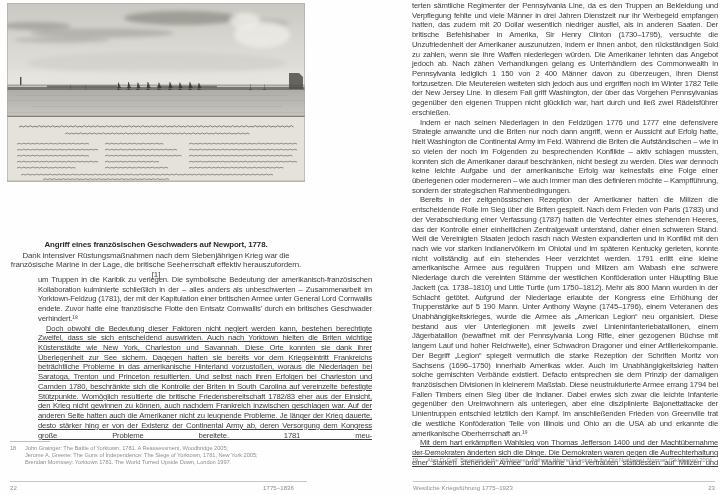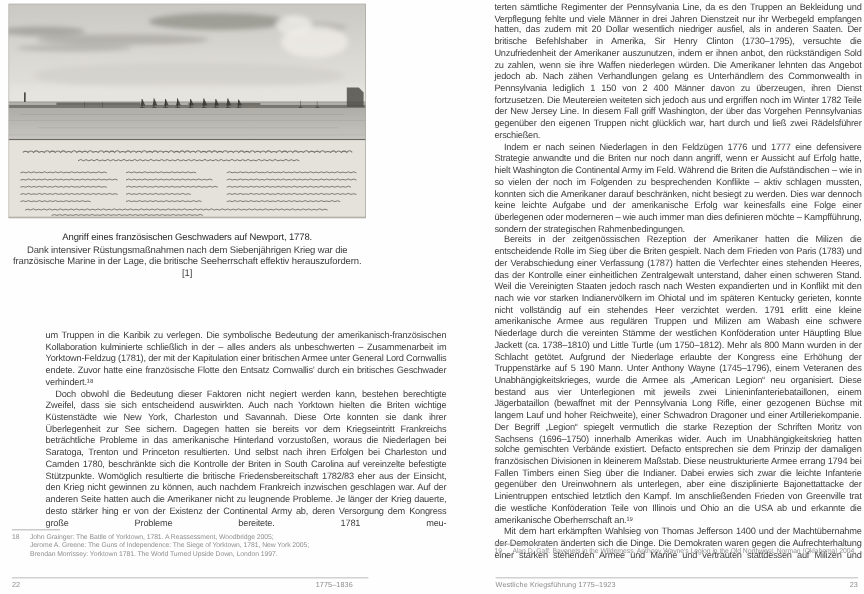--- a/index.html
+++ b/index.html
@@ -11,29 +11,29 @@
   .spread{position:relative;width:720px;height:495px;background:#fefefe;overflow:hidden;}
 
   
   .figure{position:absolute;left:7px;top:3px;width:298px;height:179px;}
   .figure svg{display:block;}
   .caption{
     position:absolute;left:6px;top:193px;width:300px;
     text-align:center;font-size:7.9px;line-height:9.5px;color:#3c3c3c;
     letter-spacing:-0.1px;
   }
-  .cap-title{font-weight:normal;color:#2a2a2a;display:block;margin-bottom:1px;}
+  .cap-title{font-weight:bold;color:#2a2a2a;display:block;margin-bottom:1px;margin-top:47px;}
 
   .body-text{
     position:absolute;color:#3e3e3e;font-size:7.7px;line-height:9.72px;
     letter-spacing:-0.18px;text-align:justify;hyphens:auto;
   }
   .body-text p{margin:0;}
   .body-text p.indent{text-indent:8px;}
-  .body-text p.cont{text-align-last:justify;}
+  .body-text p.cont{text-align-last:justify;text-decoration:underline;}
   .bt-left{left:10px;top:275px;width:334px;margin-left:28px;}
   .bt-right{left:412px;top:1px;width:306px;}
 
   .fn-rule{position:absolute;height:0;border-top:1px solid #bdbdbd;}
   .footnote{
     position:absolute;display:flex;color:#8f8f8f;
     font-size:5.7px;line-height:7.2px;letter-spacing:-0.05px;
   }
   .fn-num{width:15px;flex:none;}
   .fn-lines{flex:1;}

